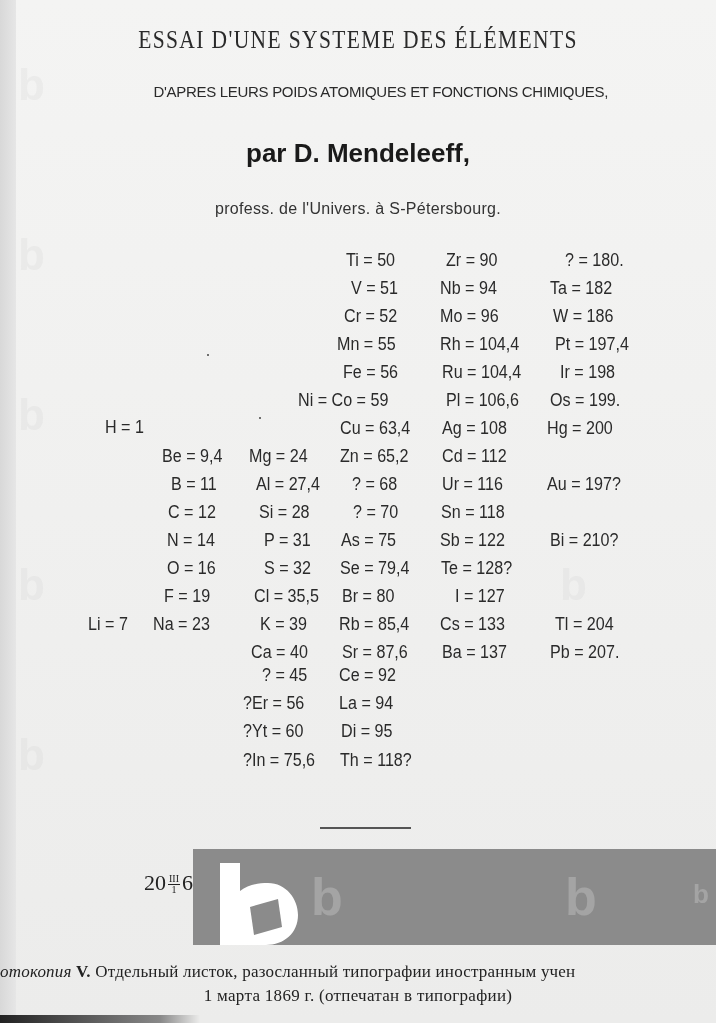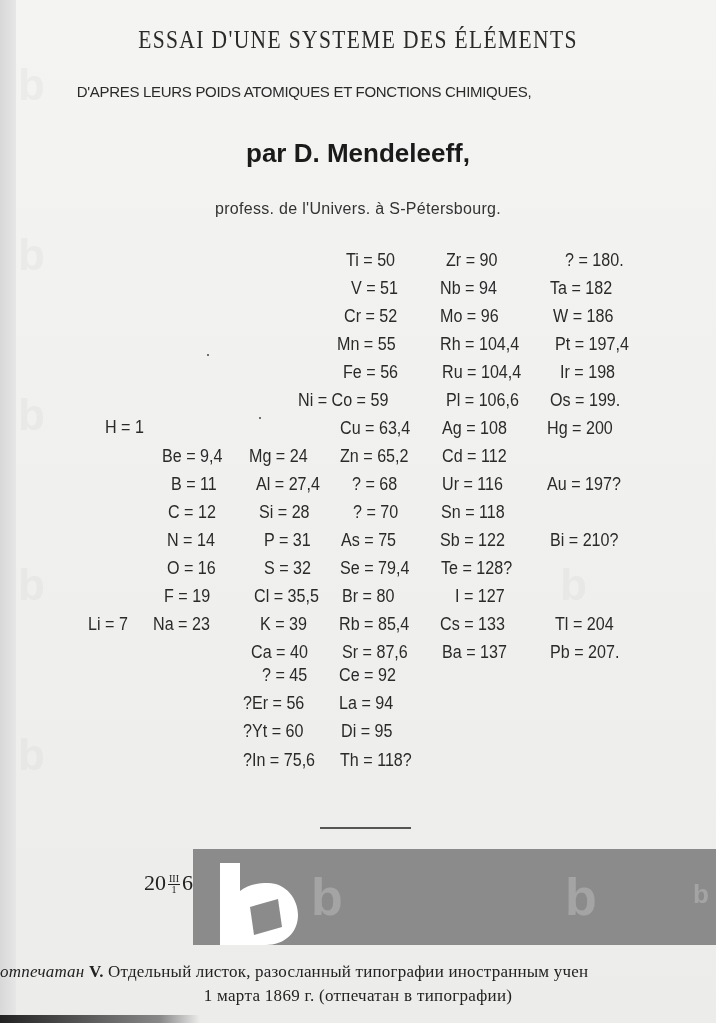--- a/index.html
+++ b/index.html
@@ -16,21 +16,21 @@
     .page {
       position: absolute; left: 16px; top: 0; width: 700px; height: 1023px;
       background: linear-gradient(180deg, #f4f4f3 0%, #f0f0ef 50%, #ececeb 100%);
     }
     .title {
       position: absolute; left: 0; width: 716px; text-align: center;
       top: 26px; font-size: 25px; letter-spacing: 1.6px; color: #2a2a2a;
       transform: scaleX(0.86);
     }
     .subtitle {
-      position: absolute; left: 0; width: 608px; text-align: center;
+      position: absolute; left: 0; width: 608px; text-align: right;
       top: 83px; font-family: "Liberation Sans", sans-serif; font-size: 15px;
       letter-spacing: -0.3px; color: #2a2a2a;
     }
     .author {
       position: absolute; left: 0; width: 716px; text-align: center;
       top: 138px; font-family: "Liberation Sans", sans-serif; font-weight: bold;
       font-size: 26px; color: #1a1a1a;
     }
     .affil {
       position: absolute; left: 0; width: 716px; text-align: center;
@@ -194,18 +194,18 @@
   <svg class="wm-logo" viewBox="0 0 78 82">
     <path d="M0 0 H20 V28 C28 22 38 20 48 20 C66 20 78 36 78 52 C78 70 64 82 46 82 L0 82 Z" fill="#fff"></path>
     <polygon points="30,44 58,36 62,64 34,72" fill="#8b8b8b"></polygon>
   </svg>
   <div class="wm-ghost" style="left:118px;top:18px">b</div>
   <div class="wm-ghost" style="left:372px;top:18px">b</div>
   <div class="wm-ghost" style="left:500px;top:30px;font-size:26px">b</div>
 </div>
 
 <div class="caption1">
-  <span class="it">отпечатан</span>
+  <span class="it">отокопия</span>
   <span class="b">V.</span>
   <span>Отдельный листок, разосланный типографии иностранным учен</span>
 </div>
 <div class="caption2">1 марта 1869 г.  (отпечатан в типографии)</div>
 <div class="bottom-edge"></div>
 
 </body></html>

